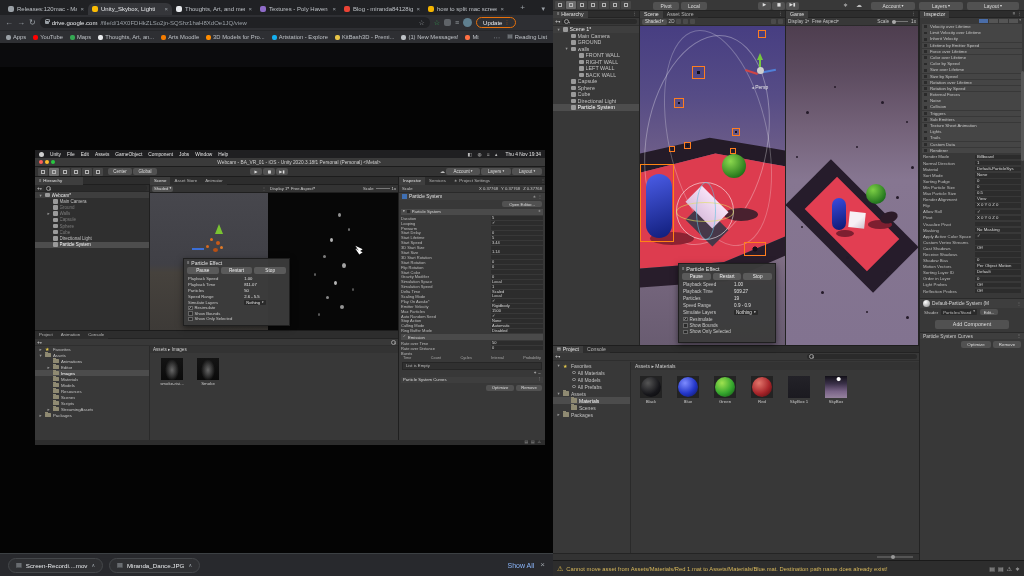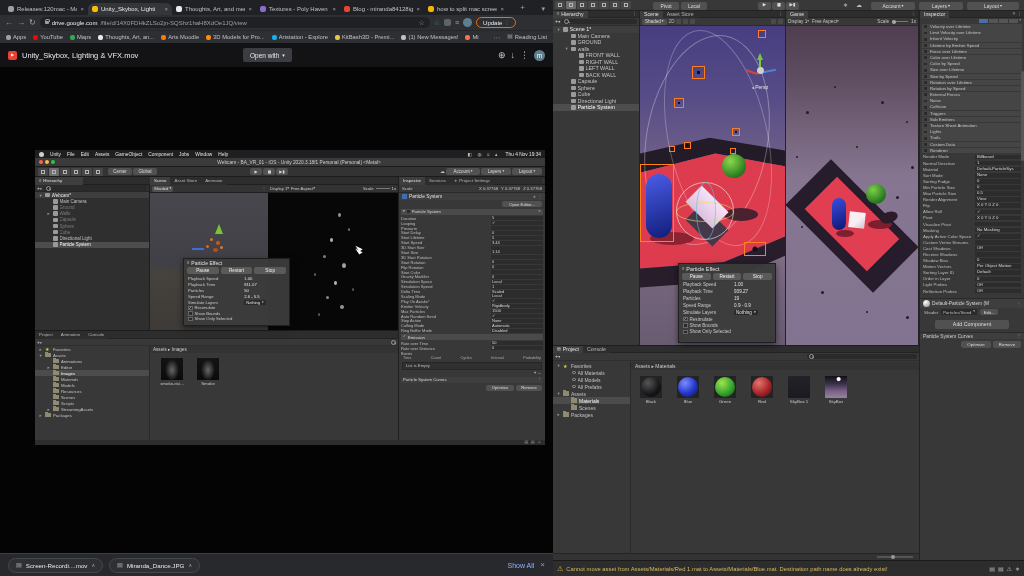--- a/index.html
+++ b/index.html
@@ -208,35 +208,20 @@
           </span>
         </span>
     <span class="sp"></span>
     <span class="gi i-more" style="color:#9aa0a6;font-size:7px"></span>
     <span class="bm">
           <span class="gi i-doc" style="color:#9aa0a6"></span>
           <span>Reading List</span>
         </span>
   </div>
 
-  <div class="dhead">
-    <span class="vicon">
-          <span class="gi i-play" style="font-size:4px"></span>
-        </span>
-    <span style="font-size:7.5px;color:#e8eaed">Unity_Skybox, Lighting &amp; VFX.mov</span>
-    <div class="openwith">
-          <span>Open with</span>
-          <span class="gi i-car" style="font-size:5px"></span>
-        </div>
-    <span class="sp"></span>
-    <span class="gi i-drive" style="color:#c4c7ca;font-size:9px"></span>
-    <span class="gi i-down" style="color:#c4c7ca;font-size:9px"></span>
-    <span class="gi i-dots3" style="color:#c4c7ca;font-size:9px"></span>
-    <span class="avatar" style="width:11px;height:11px;font-size:6.5px">m</span>
-  </div>
 
   <div class="abs" style="left:0;top:67px;width:553px;height:486px;background:#040404"></div>
 
   <div id="vframe">
     <div class="row" style="height:8px;background:#1f1f21;padding:0 4px;gap:6px;font-size:4.8px;color:#e4e4e4">
       <span style="width:5px;height:5px;border-radius:50%;background:#cfcfcf"></span>
       <span class="row" style="gap:6px">
             <span>Unity</span>
             <span>File</span>
             <span>Edit</span>

